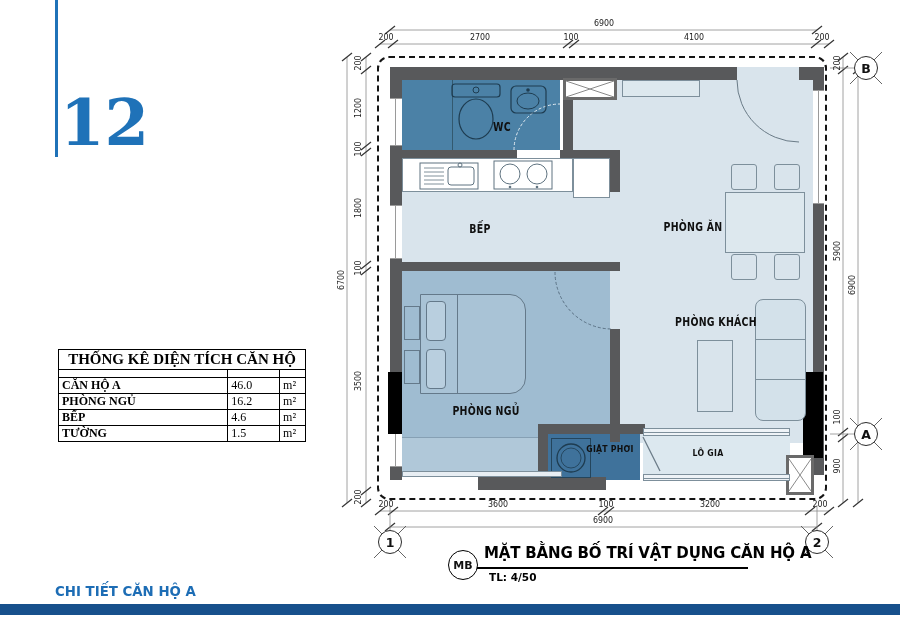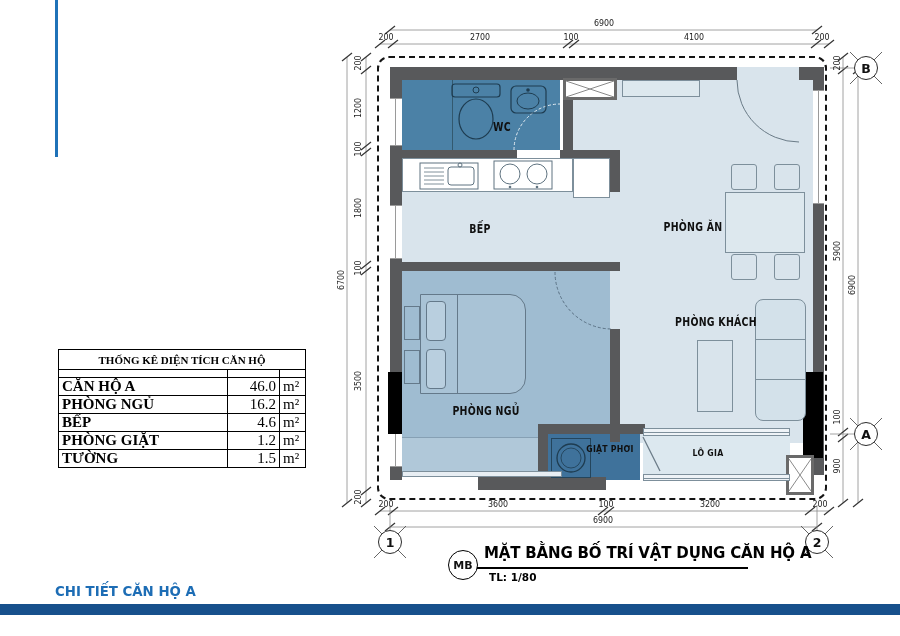--- a/index.html
+++ b/index.html
@@ -8,27 +8,27 @@
 
   
   .sheet-line{position:absolute;left:55px;top:0;width:3px;height:157px;background:#1f72b8;}
   .sheet-num{position:absolute;left:60px;top:88px;font-family:"DejaVu Serif",serif;
              font-weight:700;font-size:64px;line-height:70px;color:#1f72b8;}
 
   
   table.area{position:absolute;left:58px;top:349px;width:248px;border-collapse:collapse;
              font-family:"Liberation Serif",serif;color:#000;}
   table.area td,table.area th{border:1px solid #000;padding:0 3px;overflow:hidden;white-space:nowrap;}
-  tr.t-title td{height:19px;text-align:center;font-weight:700;font-size:11px;}
+  tr.t-title td{height:19px;text-align:center;font-weight:700;font-size:15px;}
   tr.t-sub td{height:14px;text-align:center;font-weight:700;font-size:9px;}
   tr.t-blank td{height:7px;border-top:1px solid #000;}
   tr.t-head th{height:14px;font-weight:700;font-size:9.5px;border-top:2px solid #000;border-bottom:2px solid #000;text-align:center;}
-  tr.t-row td{height:10px;font-size:15px;}
+  tr.t-row td{height:10px;font-size:12px;}
   tr.t-row td.item{font-weight:600;text-align:left;}
-  tr.t-row td.num{text-align:right;}
+  tr.t-row td.num{}
   tr.t-row td.unit{}
   .col-item{width:170px}.col-area{width:52px}.col-unit{width:26px}
 
   
   .fill{position:absolute;}
   .wall{position:absolute;background:#58595b;}
   .blackcol{position:absolute;background:#000;}
   .win{position:absolute;background:#fff;border-top:1px solid #9a9a9a;border-bottom:1px solid #9a9a9a;}
   .win .glaze{position:absolute;left:5px;top:0;width:1px;height:100%;background:#9a9a9a;}
   .furn{position:absolute;border:1px solid #7d8f9b;background:transparent;box-sizing:border-box;}
@@ -60,20 +60,21 @@
 
   svg.overlay{position:absolute;left:0;top:0;pointer-events:none;}
   .inline-line{position:absolute;background:#7d8f9b;}
 </style>
 </head>
 <body>
 
 <div class="page">
 
   <div class="sheet-line"></div>
+  <div class="sheet-num">12</div>
 
   <table class="area">
     <colgroup>
         <col class="col-item">
         <col class="col-area">
         <col class="col-unit">
       </colgroup>
     <tbody>
         <tr class="t-title">
           <td colspan="3">THỐNG KÊ DIỆN TÍCH CĂN HỘ</td>
@@ -89,25 +90,20 @@
           <td class="unit">m²</td>
         </tr>
     <tr class="t-row">
           <td class="item">PHÒNG NGỦ</td>
           <td class="num">16.2</td>
           <td class="unit">m²</td>
         </tr>
     <tr class="t-row">
           <td class="item">BẾP</td>
           <td class="num">4.6</td>
-          <td class="unit">m²</td>
-        </tr>
-    <tr class="t-row">
-          <td class="item">PHÒNG GIẶT</td>
-          <td class="num">1.2</td>
           <td class="unit">m²</td>
         </tr>
     <tr class="t-row">
           <td class="item">TƯỜNG</td>
           <td class="num">1.5</td>
           <td class="unit">m²</td>
         </tr>
   </tbody>
     </table>
 
@@ -326,18 +322,18 @@
   <span class="dimv" style="left:852px;top:285px">6900</span>
 
   <div class="marker" style="left:390px;top:542px">1</div>
   <div class="marker" style="left:817px;top:542px">2</div>
   <div class="marker" style="left:866px;top:68px">B</div>
   <div class="marker" style="left:866px;top:434px">A</div>
 
   <div class="mb-circle">MB</div>
   <div class="dwg-title">MẶT BẰNG BỐ TRÍ VẬT DỤNG CĂN HỘ A</div>
   <div class="dwg-underline"></div>
-  <div class="dwg-scale">TL: 1/80</div>
+  <div class="dwg-scale">TL: 4/50</div>
 
   <div class="footer-label">CHI TIẾT CĂN HỘ A</div>
   <div class="footer-bar"></div>
 
 </div>
 
 </body></html>

